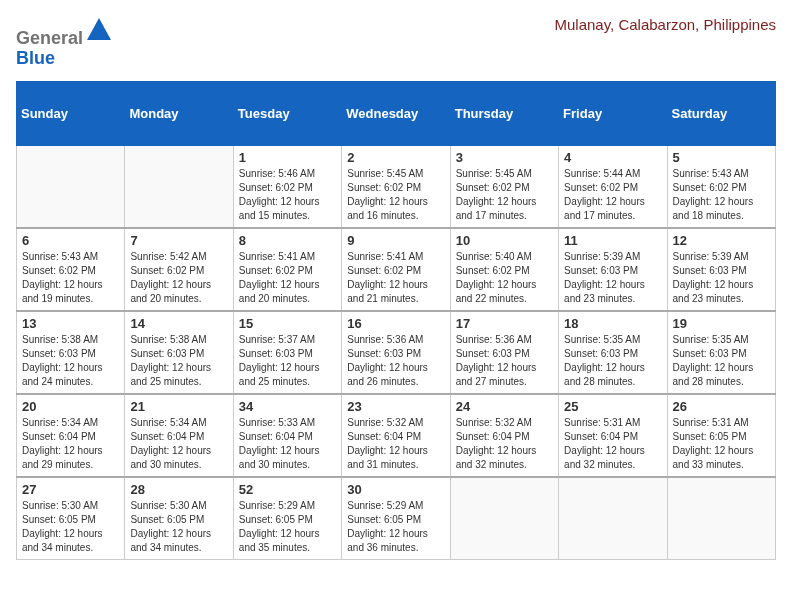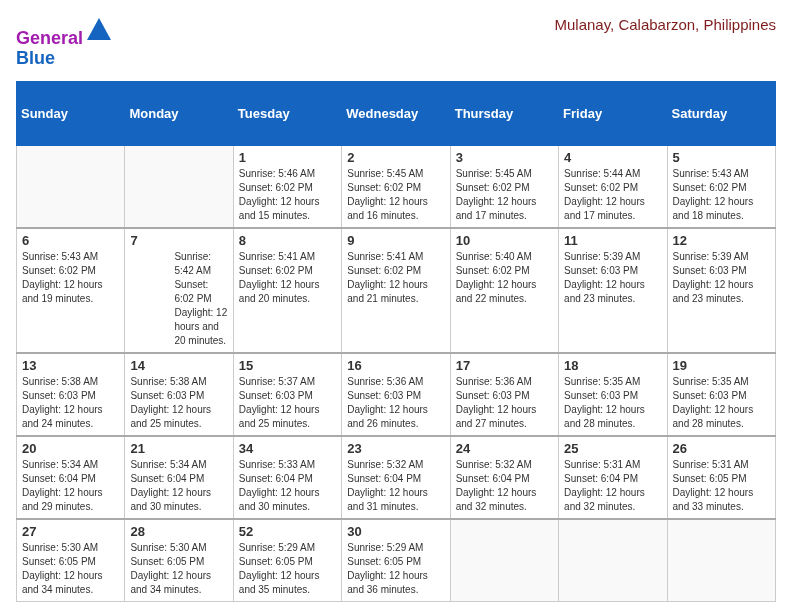--- a/index.html
+++ b/index.html
@@ -18,21 +18,21 @@
     }
     .logo {
       display: flex;
       align-items: center;
     }
     .logo-text {
       font-size: 18px;
       font-weight: bold;
       line-height: 1.1;
     }
-    .logo-general { color: #a21caf; }
+    .logo-general { color: #737373; }
     .logo-blue { color: #1565c0; }
     .logo-icon {
       width: 28px;
       height: 28px;
       margin-left: 2px;
     }
     .title-block {
       text-align: right;
     }
     .month-title {
@@ -152,21 +152,21 @@
       </tr>
       <tr class="row-separator">
         <td>
           <div class="day-number">6</div>
           <div class="day-detail" style="white-space: pre-line;">Sunrise: 5:43 AM
 Sunset: 6:02 PM
 Daylight: 12 hours and 19 minutes.</div>
         </td>
         <td>
           <div class="day-number">7</div>
-          <div class="day-detail" style="white-space: pre-line; margin-left: 44px;">Sunrise: 5:42 AM
+          <div class="day-detail" style="white-space: pre-line;">Sunrise: 5:42 AM
 Sunset: 6:02 PM
 Daylight: 12 hours and 20 minutes.</div>
         </td>
         <td>
           <div class="day-number">8</div>
           <div class="day-detail" style="white-space: pre-line;">Sunrise: 5:41 AM
 Sunset: 6:02 PM
 Daylight: 12 hours and 20 minutes.</div>
         </td>
         <td>

